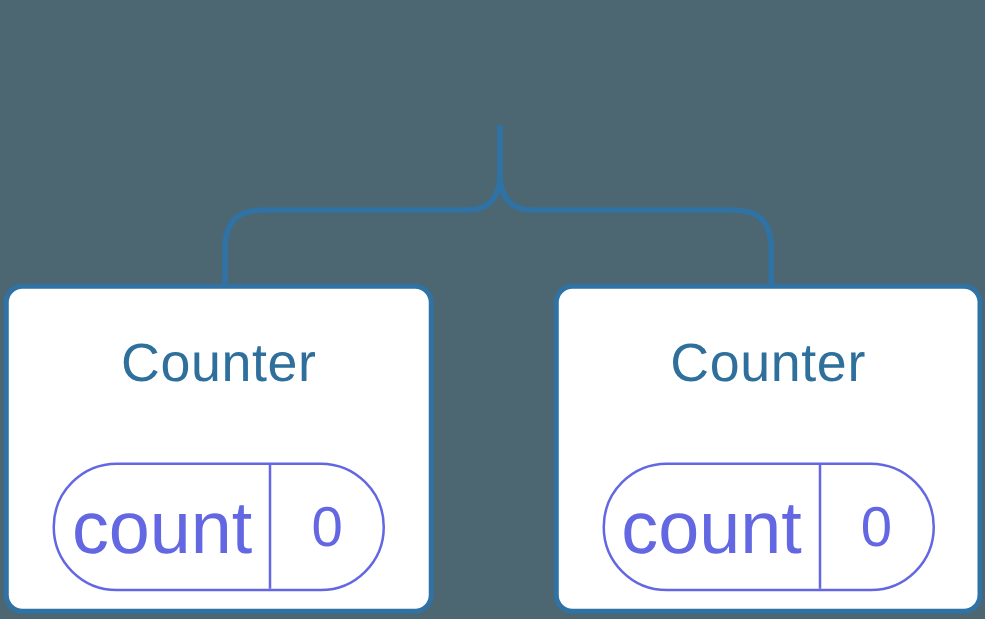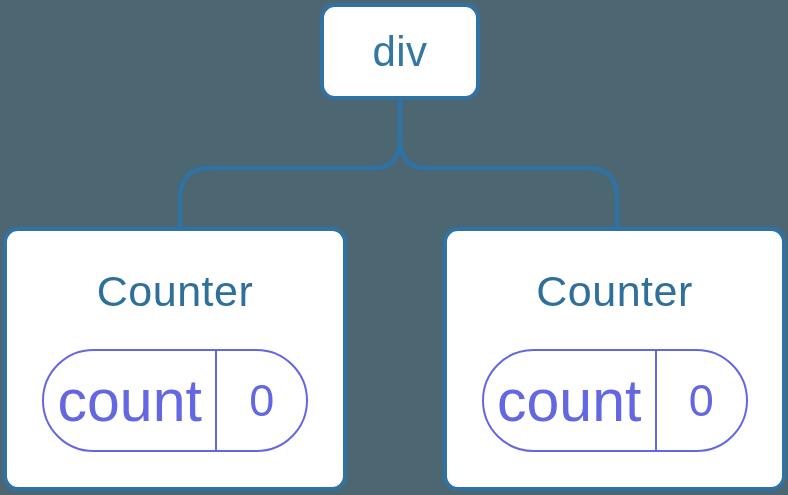--- a/index.html
+++ b/index.html
@@ -48,20 +48,21 @@
     position: absolute;
     top: 227px;
     height: 264px;
     background: var(--card-bg, #fff);
     border: 4px solid var(--line, #2F72A3);
     border-radius: 15px;
     box-sizing: border-box;
     display: flex;
     flex-direction: column;
     align-items: center;
+    gap: 21px;
   }
   .card.left  { left: 3px;   width: 344px; }
   .card.right { left: 443px; width: 343px; }
   .card .title {
     margin-top: 34px;
     height: 52px;
     line-height: 52px;
     font-size: 43px;
     font-weight: 500;
     color: var(--title-text, #2F6F9C);
@@ -98,23 +99,20 @@
 </head>
 <body>
 
 <div id="stage">
 
   <svg class="connector" width="788" height="495" viewBox="0 0 788 495">
     <path d="M400,100 L400,138 C400,157 392,168 374,168 L211,168 C189,168 180,178 180,200 L180,229" fill="none" stroke="#2F72A3" stroke-width="4.5"></path>
     <path d="M400,100 L400,138 C400,157 408,168 426,168 L586,168 C608,168 617,178 617,200 L617,229" fill="none" stroke="#2F72A3" stroke-width="4.5"></path>
   </svg>
 
-  <div class="node-root">
-    <span class="label">div</span>
-  </div>
 
   <div class="card left">
     <div class="title">Counter</div>
     <div class="pill">
       <div class="key-cell">count</div>
       <div class="value-cell">0</div>
     </div>
   </div>
 
   <div class="card right">

